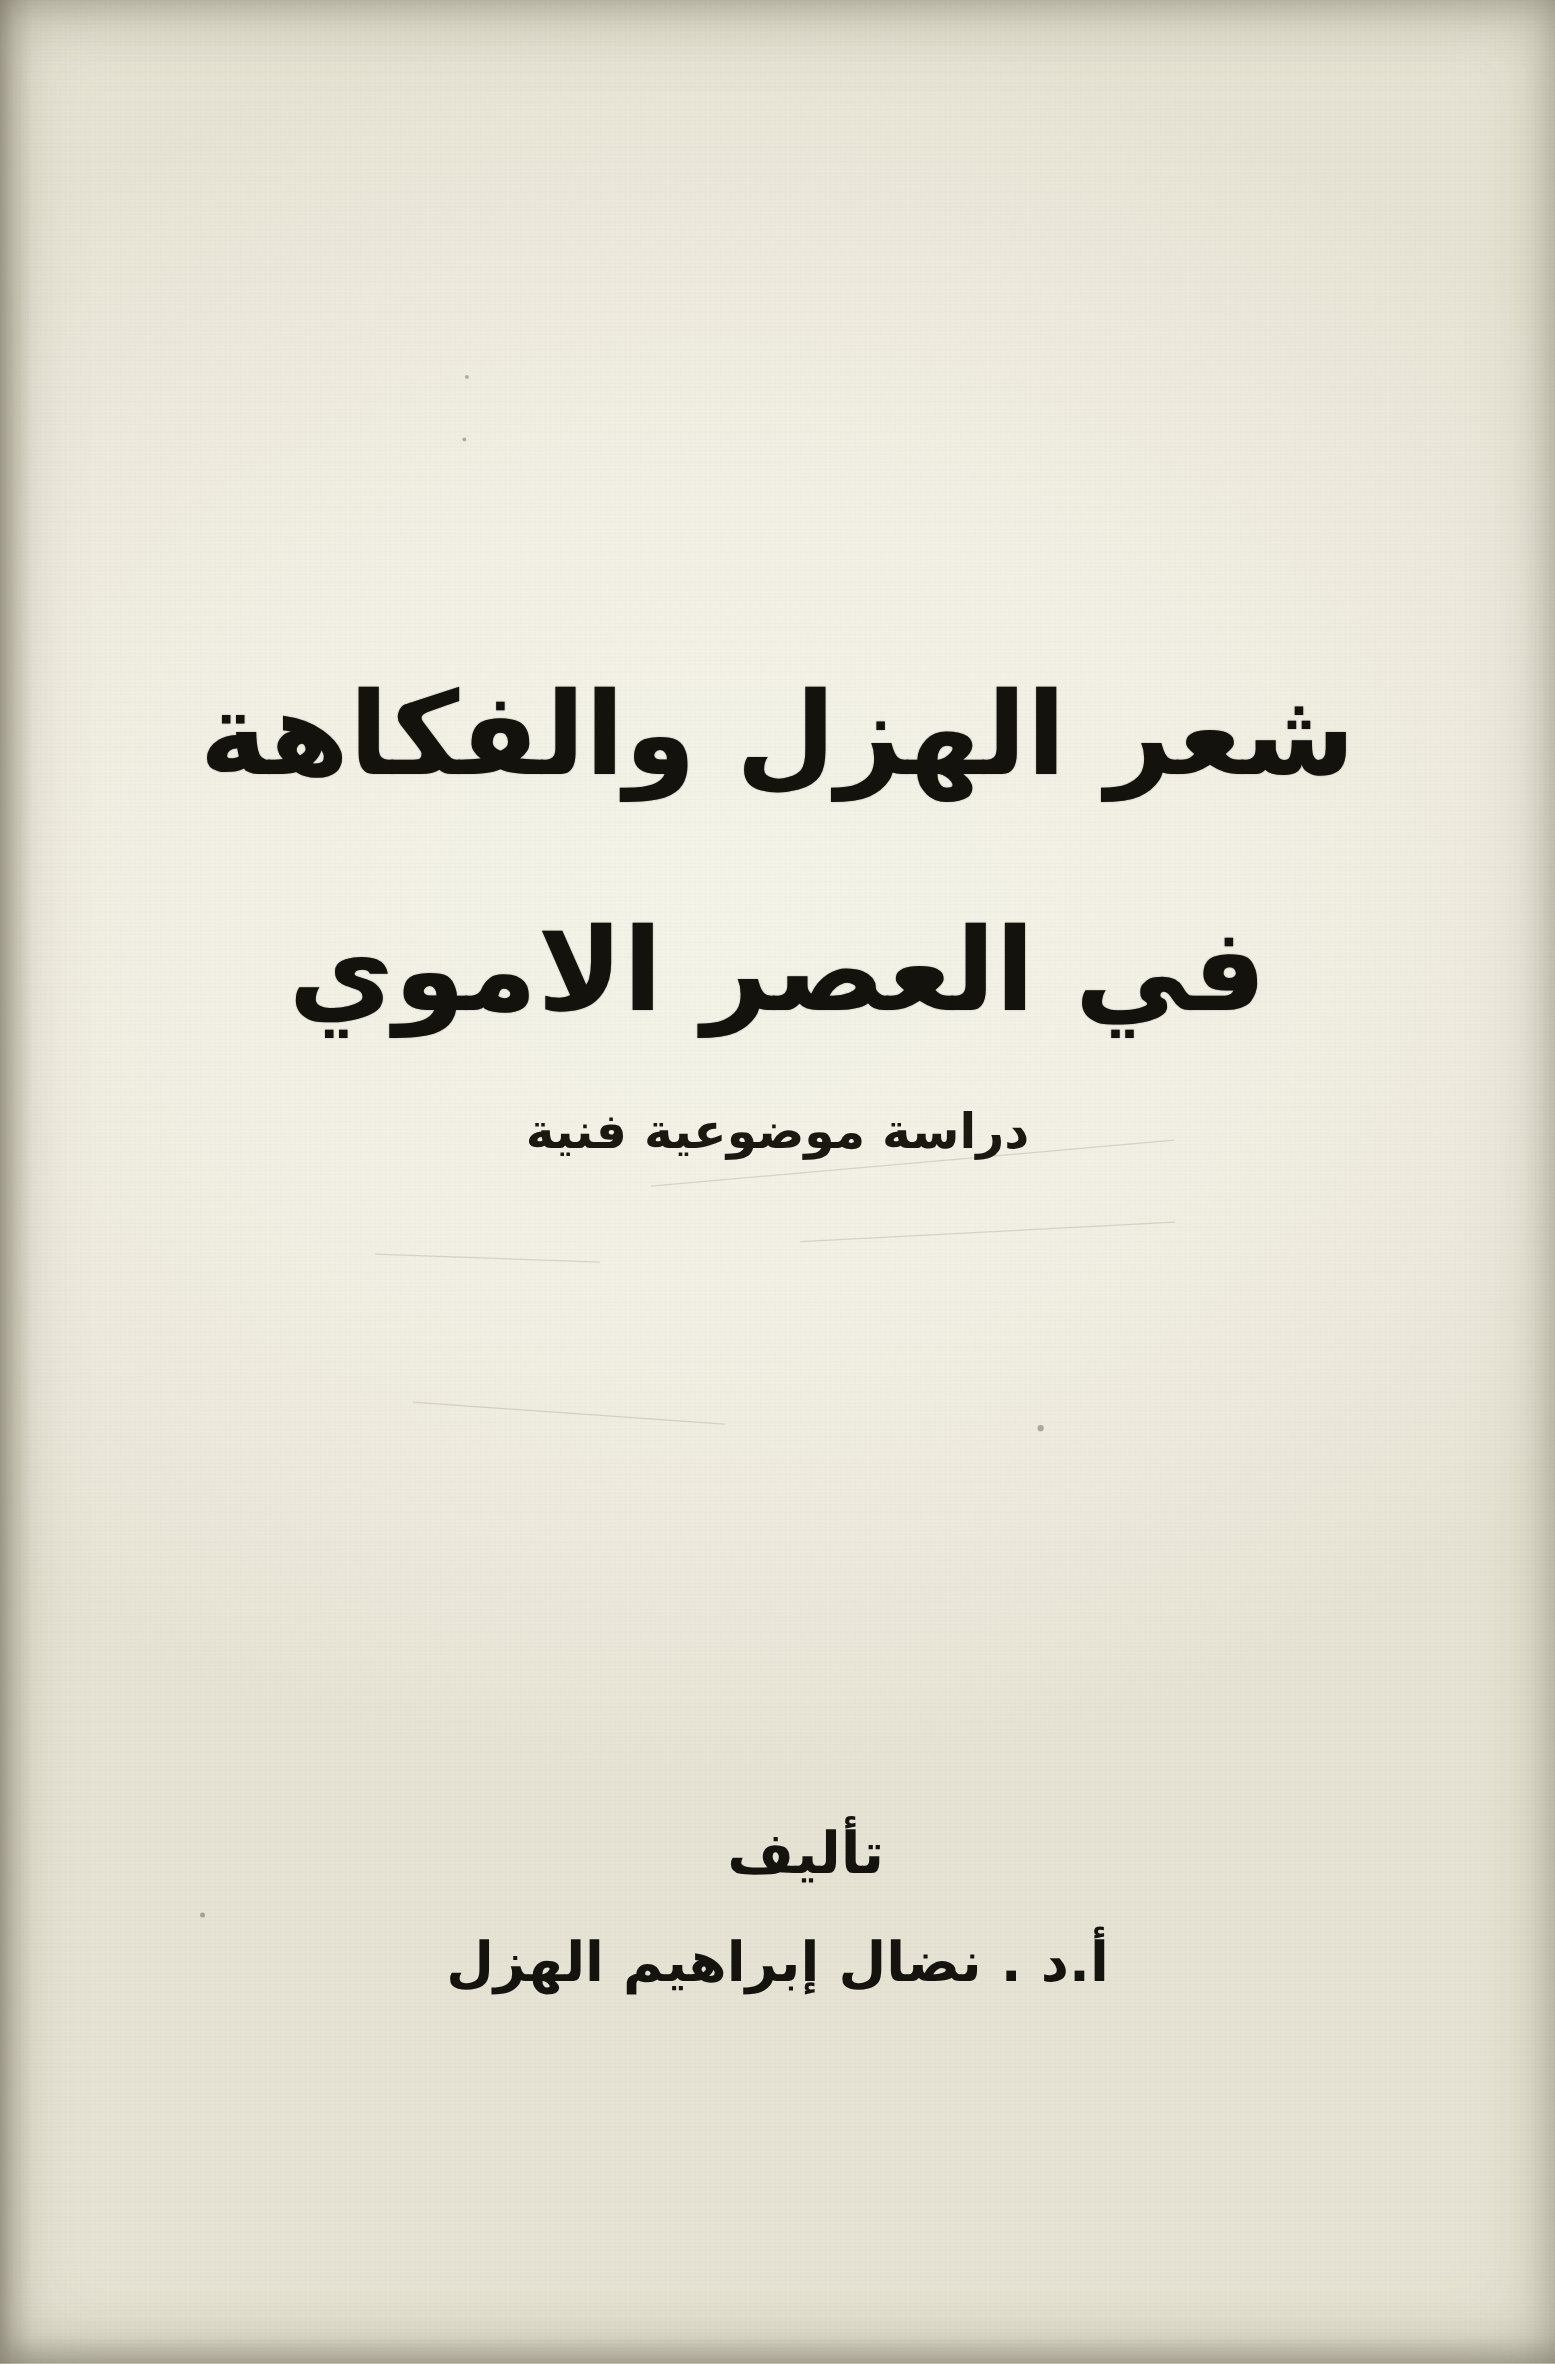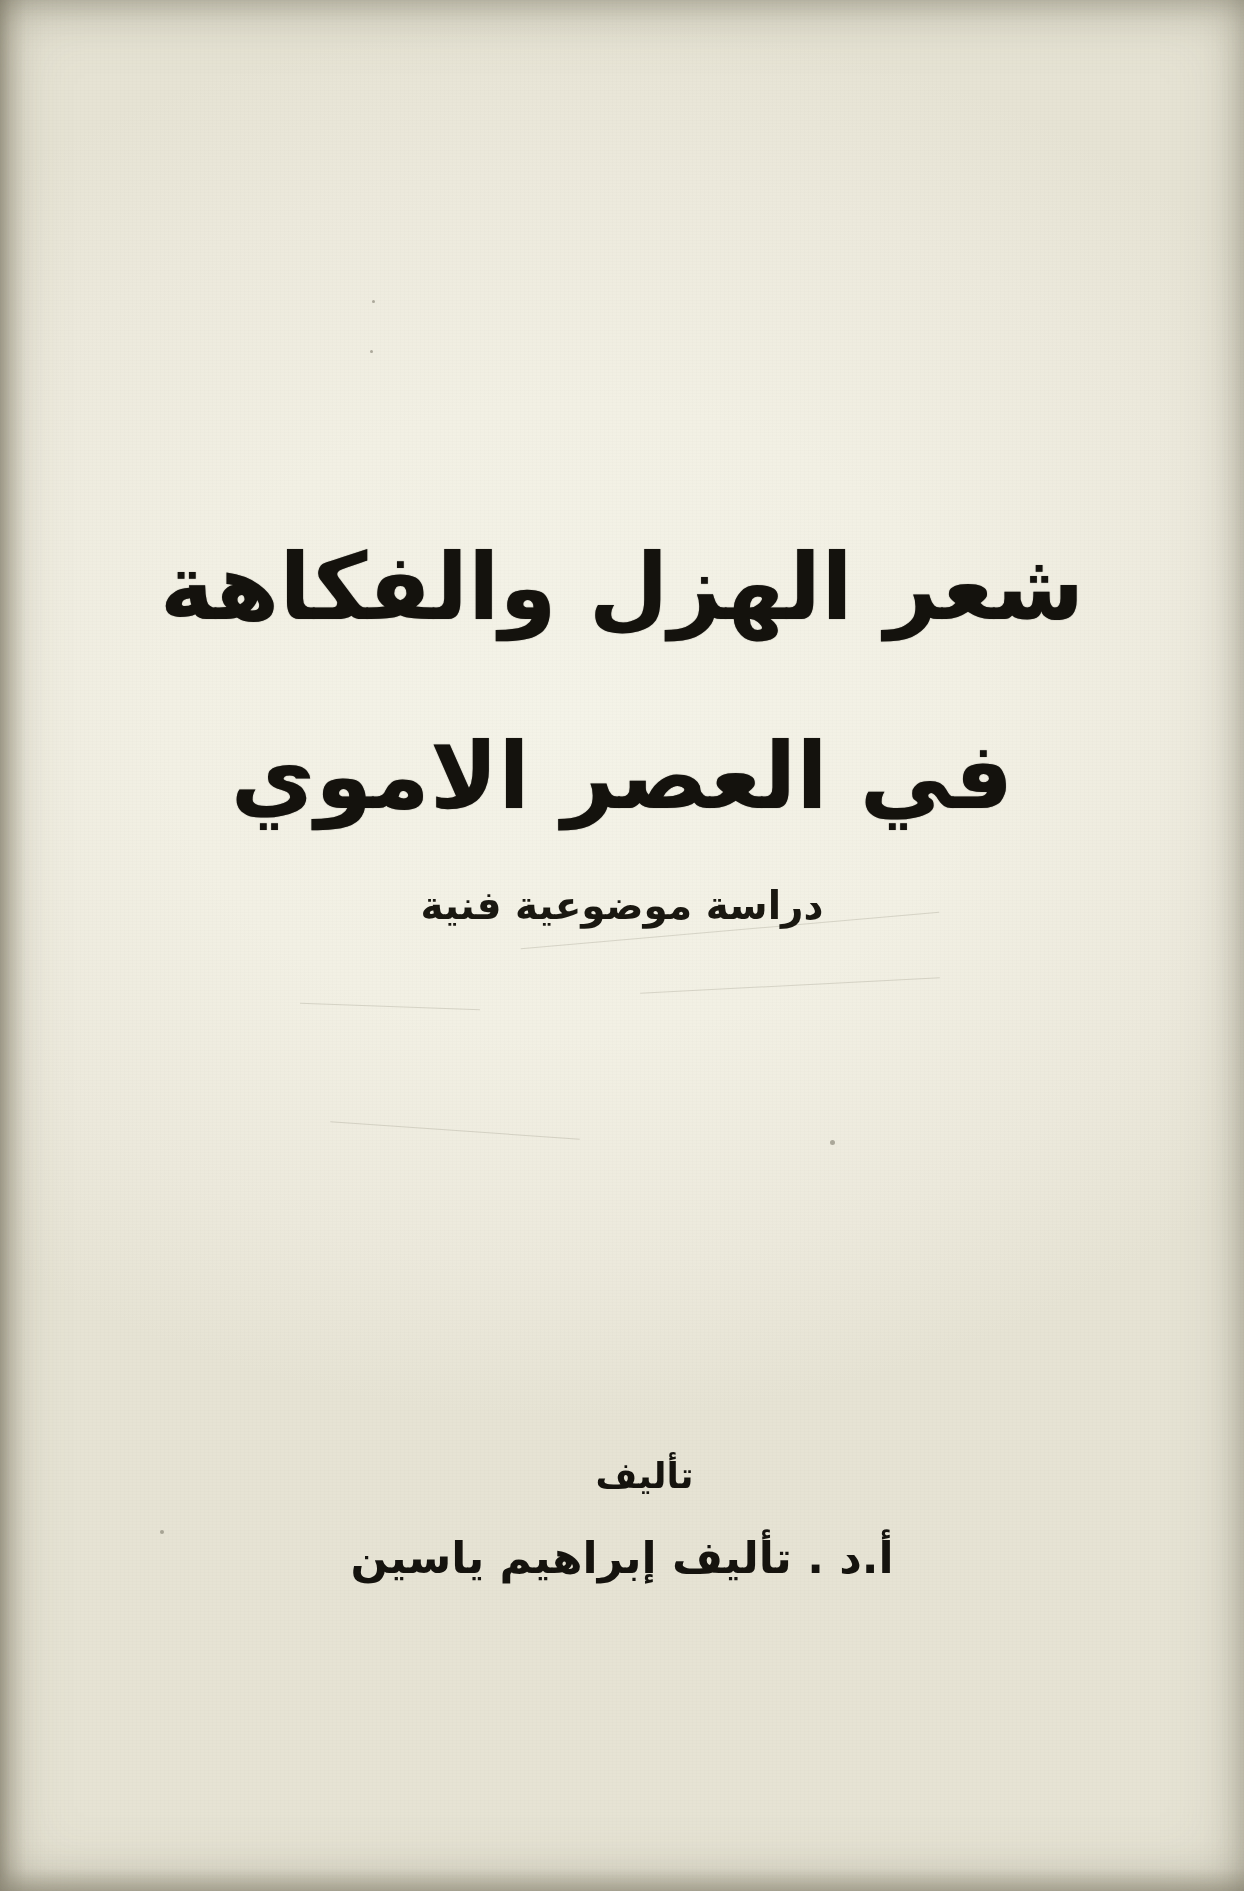--- a/index.html
+++ b/index.html
@@ -125,21 +125,21 @@
 
   .author-block {
     position: absolute;
     top: 1455px;
     left: 0;
     right: 0;
   }
   .byline-label {
     font-family: "DejaVu Sans", sans-serif;
     font-weight: bold;
-    font-size: 36px;
+    font-size: 46px;
     color: #15130e;
     direction: rtl;
     margin-left: 45px;
   }
   .author-name {
     margin-top: 36px;
     font-family: "DejaVu Sans", sans-serif;
     font-weight: bold;
     font-size: 44px;
     color: #15130e;
@@ -166,21 +166,21 @@
   <div class="content">
 
     <div class="title-block">
       <div class="title-line first">شعر الهزل والفكاهة</div>
       <div class="title-line second">في العصر الاموي</div>
       <div class="subtitle">دراسة موضوعية فنية</div>
     </div>
 
     <div class="author-block">
       <div class="byline-label">تأليف</div>
-      <div class="author-name">أ.د . تأليف إبراهيم ياسين</div>
+      <div class="author-name">أ.د . نضال إبراهيم الهزل</div>
     </div>
 
   </div>
 
   <div class="left-strip"></div>
   <div class="bottom-strip"></div>
   <div class="edge-shade"></div>
 </div>
 
 </body></html>

